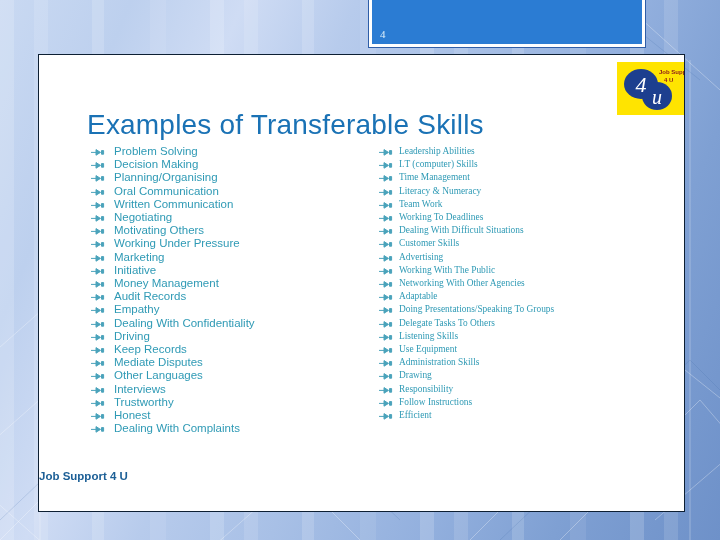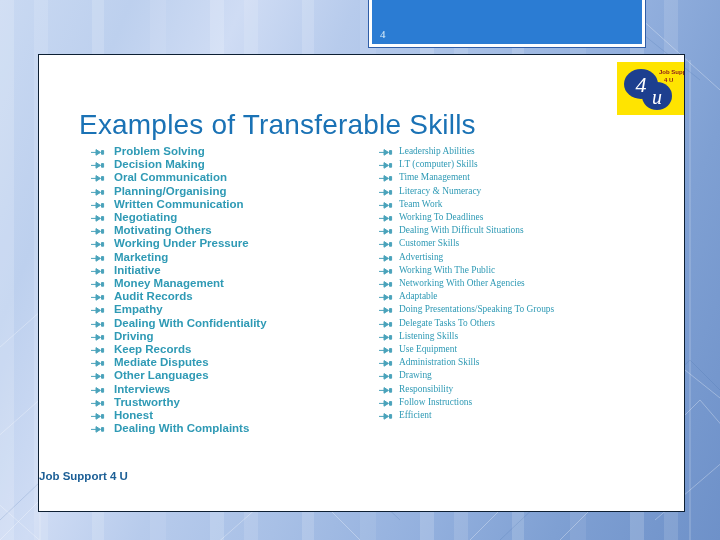--- a/index.html
+++ b/index.html
@@ -97,21 +97,21 @@
     width: 67px;
     height: 53px;
     background: #ffe400;
     overflow: hidden;
   }
   .logo svg { display: block; }
 
   
   .title {
     position: absolute;
-    left: 40px;
+    left: 48px;
     top: 36px;
     width: 520px;
     color: #1a72b5;
     font-size: 28px;
     font-weight: normal;
     letter-spacing: 0.2px;
     line-height: 1.1;
     white-space: nowrap;
   }
 
@@ -121,21 +121,21 @@
     left: 0;
     top: 90px;
     width: 100%;
     height: 320px;
   }
 
   .col {
     position: absolute;
     top: 0;
   }
-  .col-left  { left: 52px;  width: 280px; font-weight: bold; }
+  .col-left  { left: 52px;  width: 280px; }
   .col-right { left: 340px; width: 300px; font-family: Liberation Serif, serif; }
 
   ul.skill-list {
     list-style: none;
     margin: 0;
     padding: 0;
   }
 
   ul.skill-list li {
     display: flex;
@@ -246,29 +246,29 @@
                 </svg>
               </span>
               <span class="skill-text">Decision Making</span>
             </li>
             <li>
               <span class="bullet">
                 <svg width="14" height="7" viewBox="0 0 14 7" aria-hidden="true">
                   <path d="M0 3.4 L5 3.4 M5 0.6 L9.5 3.4 L5 6.2 Z M10.5 1.6 L12.6 1.6 L12.6 5.2 L10.5 5.2 Z" fill="#4aa3bb" stroke="#4aa3bb" stroke-width="1" stroke-linejoin="round"></path>
                 </svg>
               </span>
+              <span class="skill-text">Planning/Organising</span>
+            </li>
+            <li>
+              <span class="bullet">
+                <svg width="14" height="7" viewBox="0 0 14 7" aria-hidden="true">
+                  <path d="M0 3.4 L5 3.4 M5 0.6 L9.5 3.4 L5 6.2 Z M10.5 1.6 L12.6 1.6 L12.6 5.2 L10.5 5.2 Z" fill="#4aa3bb" stroke="#4aa3bb" stroke-width="1" stroke-linejoin="round"></path>
+                </svg>
+              </span>
               <span class="skill-text">Oral Communication</span>
-            </li>
-            <li>
-              <span class="bullet">
-                <svg width="14" height="7" viewBox="0 0 14 7" aria-hidden="true">
-                  <path d="M0 3.4 L5 3.4 M5 0.6 L9.5 3.4 L5 6.2 Z M10.5 1.6 L12.6 1.6 L12.6 5.2 L10.5 5.2 Z" fill="#4aa3bb" stroke="#4aa3bb" stroke-width="1" stroke-linejoin="round"></path>
-                </svg>
-              </span>
-              <span class="skill-text">Planning/Organising</span>
             </li>
             <li>
               <span class="bullet">
                 <svg width="14" height="7" viewBox="0 0 14 7" aria-hidden="true">
                   <path d="M0 3.4 L5 3.4 M5 0.6 L9.5 3.4 L5 6.2 Z M10.5 1.6 L12.6 1.6 L12.6 5.2 L10.5 5.2 Z" fill="#4aa3bb" stroke="#4aa3bb" stroke-width="1" stroke-linejoin="round"></path>
                 </svg>
               </span>
               <span class="skill-text">Written Communication</span>
             </li>
             <li>

